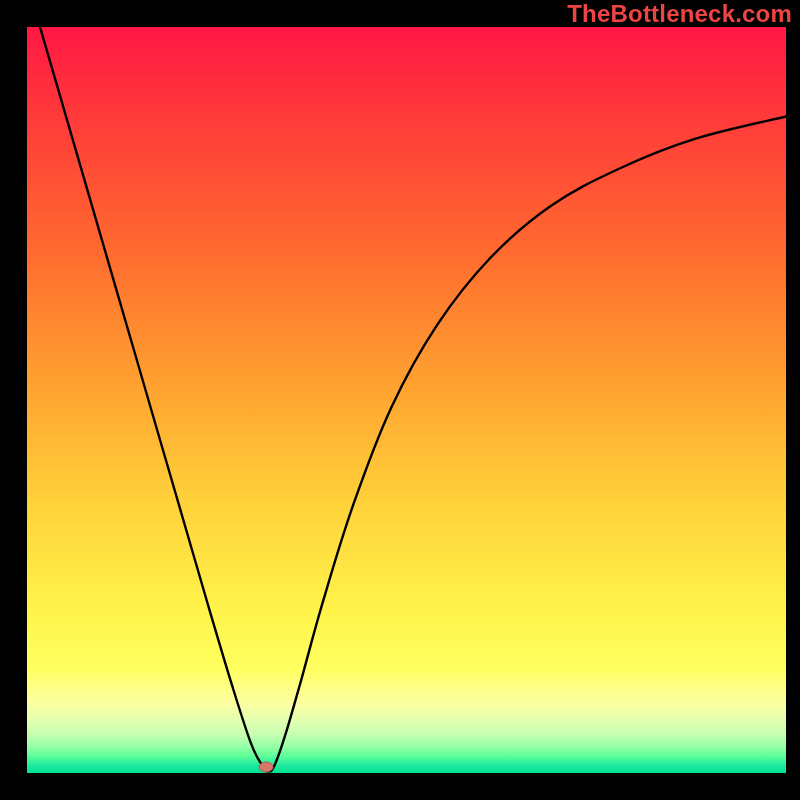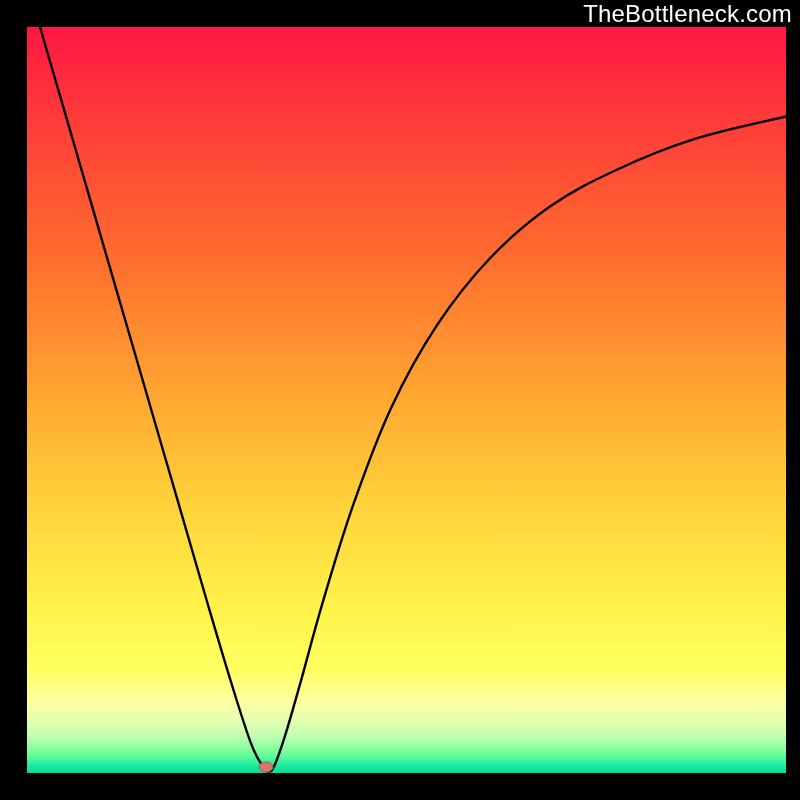--- a/index.html
+++ b/index.html
@@ -16,23 +16,23 @@
     width: 800px;
     height: 800px;
   }
   svg {
     display: block;
   }
   .watermark {
     position: absolute;
     top: 0;
     right: 8px;
-    color: #ffffff;
+    color: #ef4444;
     font-size: 24px;
-    font-weight: 400;
+    font-weight: 700;
     letter-spacing: 0.2px;
     user-select: none;
   }
 </style>
 </head>
 <body>
 
 <div class="canvas-wrap">
   <svg id="svg-root" width="800" height="800" viewBox="0 0 800 800">
     <defs>

